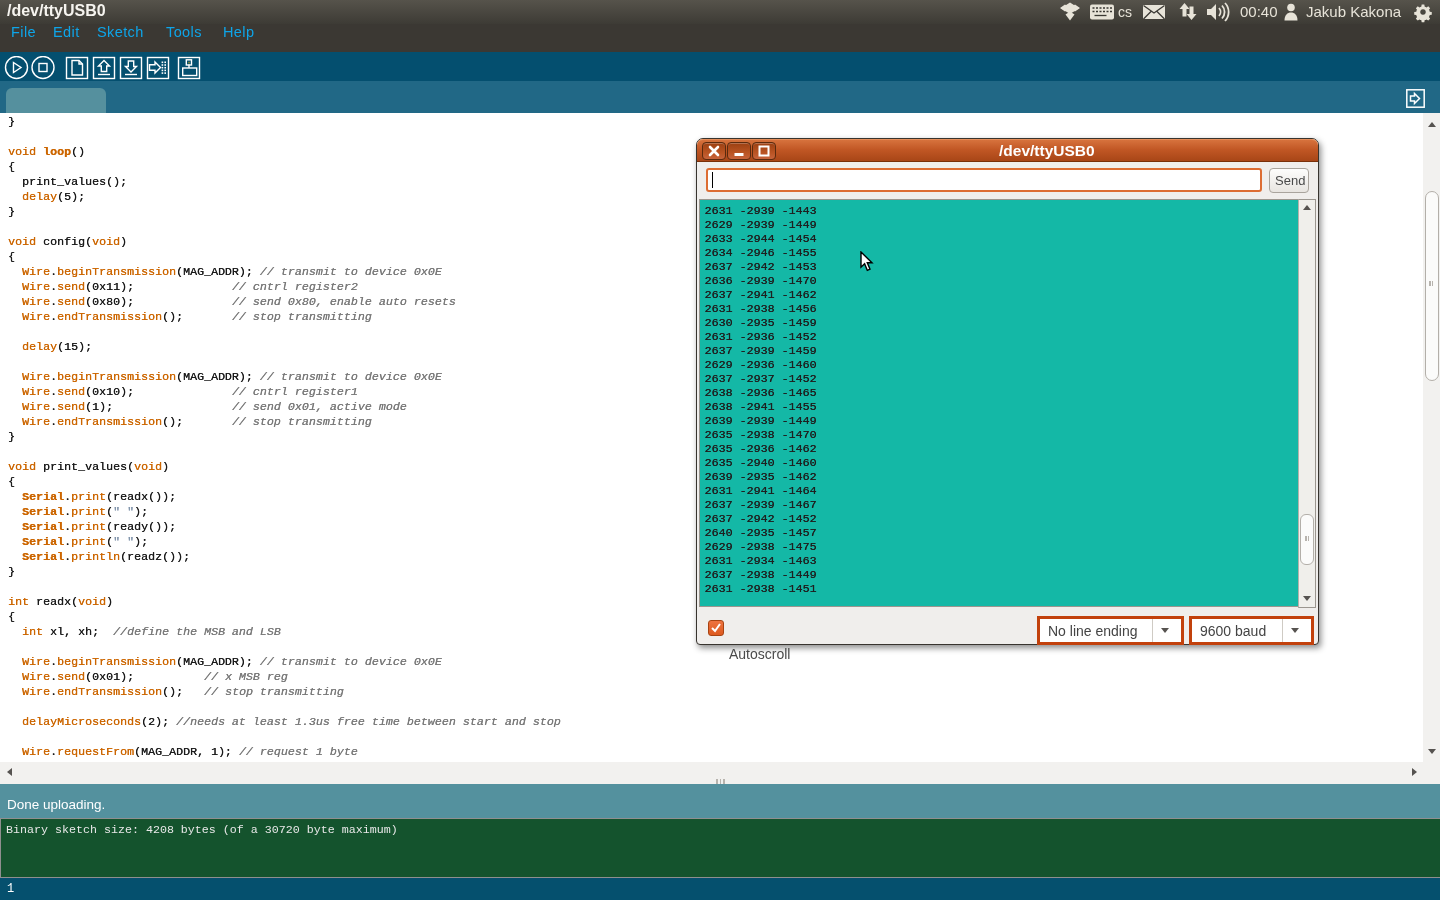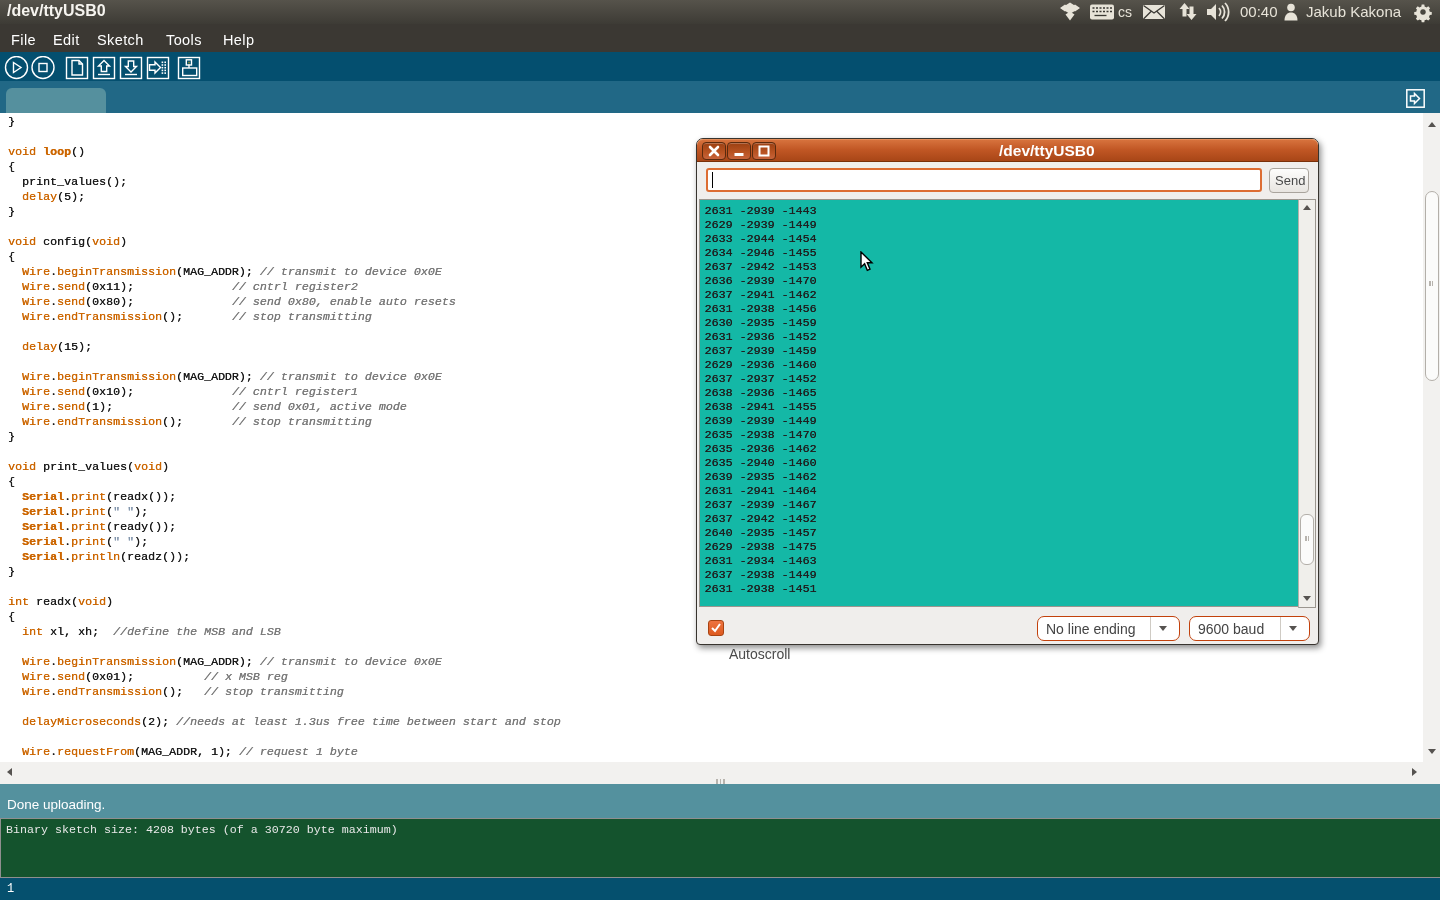--- a/index.html
+++ b/index.html
@@ -1,21 +1,21 @@
 <!DOCTYPE html>
 <html><head><meta charset="utf-8">
 <style>
 html,body{margin:0;padding:0;}
 body{width:1440px;height:900px;position:relative;overflow:hidden;background:#fff;font-family:"Liberation Sans",sans-serif;}
 .abs{position:absolute;}
 
 #titlebar{left:0;top:0;width:1440px;height:24px;background:linear-gradient(#56534b,#3d3b35);}
 #titlebar .wt{position:absolute;left:7px;top:2px;font-size:16px;font-weight:bold;color:#f6f4ef;}
 #menubar{left:0;top:24px;width:1440px;height:28px;background:#3b3833;}
-.menu{position:absolute;top:8px;font-size:14.5px;color:#ffffff;letter-spacing:0.4px;}
+.menu{position:absolute;top:0;font-size:14.5px;color:#0ea5e9;letter-spacing:0.4px;}
 #toolbar{left:0;top:52px;width:1440px;height:29px;background:#044f6f;}
 #tabbar{left:0;top:81px;width:1440px;height:32px;background:#216886;}
 #tab{position:absolute;left:6px;top:7px;width:100px;height:25px;background:#55909e;border-radius:6px 6px 0 0;}
 #tab span{position:absolute;left:16px;top:5px;font-size:13px;color:#ffffff;margin-top:32px;}
 
 #editor{left:0;top:113px;width:1423px;height:649px;background:#fff;overflow:hidden;}
 #code{position:absolute;left:8px;top:1.5px;font-family:"Liberation Mono",monospace;font-size:11.67px;line-height:15px;color:#1a1a1a;white-space:pre;margin:0;text-shadow:0.25px 0 0 currentColor;}
 .o{color:#cc6600;}.ob{color:#cc6600;font-weight:bold;}.c{color:#7a7a7a;font-style:italic;}.s{color:#8295ac;}
 #vscroll{left:1423px;top:113px;width:17px;height:649px;background:#f2f1ef;}
 #vthumb{position:absolute;left:2px;top:78px;width:12px;height:188px;background:#fbfbfa;border:1px solid #b3afa9;border-radius:7px;}
@@ -39,21 +39,21 @@
 #sendbtn{position:absolute;left:572px;top:29px;width:38px;height:23px;background:linear-gradient(#fdfdfc,#e8e5e1);border:1px solid #a9a49d;border-radius:4px;}
 #sendbtn span{position:absolute;left:5px;top:4px;font-size:13px;color:#4a4a4a;}
 
 #starea{position:absolute;left:2px;top:60px;width:600px;height:406px;background:#14b8a6;border:1px solid #9b968f;}
 #stext{position:absolute;left:4.5px;top:4px;margin:0;font-family:"Liberation Mono",monospace;font-size:11.67px;line-height:14px;color:#1f1f1f;white-space:pre;text-shadow:0.25px 0 0 currentColor;}
 #sscroll{position:absolute;left:601px;top:60px;width:16px;height:407px;background:#f0efeb;border:1px solid #9b968f;border-left:1px solid #b5b1aa;}
 #sthumb{position:absolute;left:1px;top:314px;width:12px;height:49px;background:#fbfbfa;border:1px solid #b3afa9;border-radius:6px;}
 
 #checkbox{position:absolute;left:11px;top:481px;width:14px;height:14px;border-radius:3px;background:linear-gradient(#ee7340,#dd5a1f);border:1px solid #a84312;}
 #autol{position:absolute;left:32px;top:480px;font-size:14px;color:#4a4a4a;margin-top:27px;}
-.combo{position:absolute;top:477px;height:23px;background:#fff;border:1px solid #c2410c;border-radius:7px;}
+.combo{position:absolute;top:477px;height:23px;background:#fff;border:3px solid #c2410c;border-radius:0;}
 .combo .txt{position:absolute;left:8px;top:4px;font-size:14px;color:#444;}
 .combo .sep{position:absolute;top:0px;right:28px;width:1px;height:100%;background:#cfcbc4;}
 .arrowdn{position:absolute;width:0;height:0;border-left:4px solid transparent;border-right:4px solid transparent;border-top:5px solid #565350;}
 .sarrow{position:absolute;width:0;height:0;}
 </style></head>
 <body>
 <div class="abs" id="titlebar">
     <span class="wt">/dev/ttyUSB0</span>
   </div>
 <svg class="abs" style="left:1058px;top:0" width="382" height="24" viewBox="0 0 382 24">

